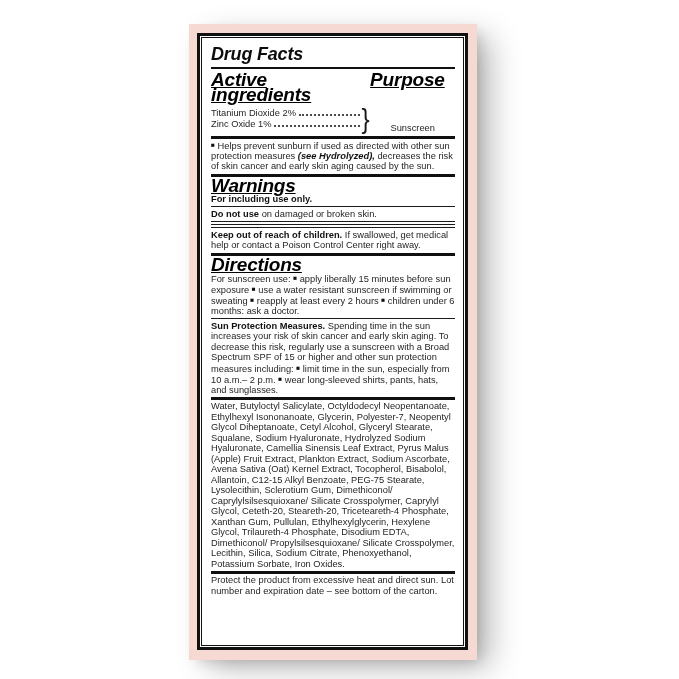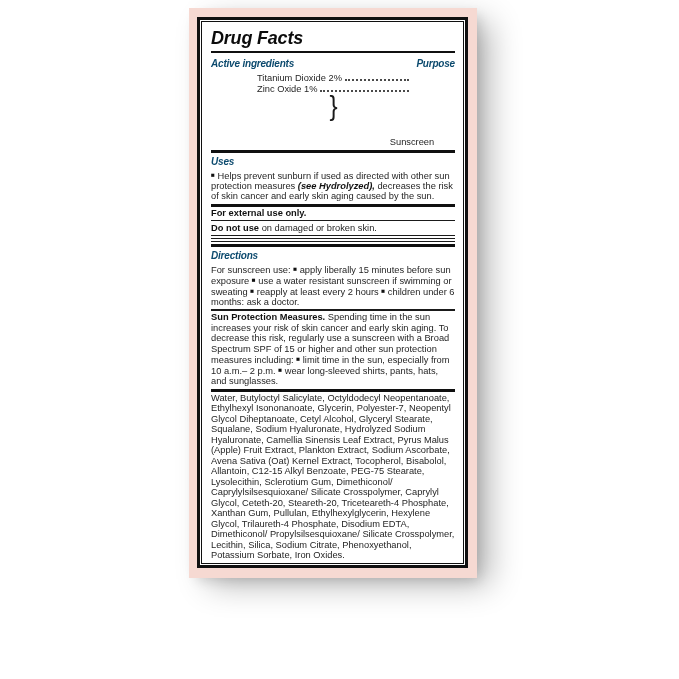--- a/index.html
+++ b/index.html
@@ -5,22 +5,22 @@
   html, body {
     margin: 0; padding: 0;
     width: 679px; height: 679px;
     background: #ffffff;
     font-family: "Liberation Sans", sans-serif;
     -webkit-font-smoothing: antialiased;
   }
   .stage { position: relative; width: 679px; height: 679px; overflow: hidden; }
 
   .carton {
-    position: absolute; left: 189px; top: 8px;
-    width: 288px; height: 570px;
+    position: absolute; left: 189px; top: 24px;
+    width: 288px; height: 636px;
     background: #f6d9d2;
     box-shadow: 16px 10px 30px -4px rgba(0,0,0,0.30), 5px 5px 12px -3px rgba(0,0,0,0.14);
   }
 
   .panel {
     position: absolute; left: 8px; top: 9px; right: 9px; bottom: 10px;
     background: #ffffff;
     border: 3px solid #101010;
   }
   .panel-inner {
@@ -34,37 +34,38 @@
     font-size: 18px; line-height: 20px;
     font-weight: bold; font-style: italic;
     color: #0c0c0c; letter-spacing: -0.2px;
     padding-top: 2px;
   }
   .rule-title { height: 2px; background: #101010; margin: 3px 0 2px; }
   .section-bar { height: 3px; background: #101010; margin: 2px 0 1px; }
   .hairline { height: 1.5px; background: #1a1a1a; margin: 1.5px 0; }
 
   .h2 {
-    font-size: 10px; line-height: 15px;
+    font-size: 19px; line-height: 15px;
     font-weight: bold; font-style: italic;
-    color: #0c4a6e; letter-spacing: -0.2px;
+    color: #000000; letter-spacing: -0.2px;
     margin: 1px 0 1px;
+    text-decoration: underline;
   }
   .txt {
     font-size: 9.3px; line-height: 10.5px;
     color: #252525;
   }
   .b  { font-weight: bold; color: #111; }
   .bi { font-weight: bold; font-style: italic; color: #111; }
   .sq { font-size: 6.5px; vertical-align: 1.5px; color: #111; }
 
   
   .ai-head { display: flex; justify-content: space-between; align-items: baseline; }
-  .ai-purpose-col { width: 86px; text-align: right; }
-  .ai-block { display: flex; align-items: center; margin-top: 1px; flex-direction: column; }
+  .ai-purpose-col { width: 86px; text-align: left; }
+  .ai-block { display: flex; align-items: center; margin-top: 1px; }
   .ai-rows { width: 152px; }
   .ai-row { display: flex; align-items: flex-end; }
   .ai-name { white-space: nowrap; }
   .leader { flex: 1; border-bottom: 2px dotted #4a4a4a; margin: 0 0 2.5px 3px; }
   .ai-brace {
     font-size: 27px; line-height: 24px; font-weight: 400;
     color: #1a1a1a; margin-left: 1px; transform: scaleX(0.9);
   }
   .ai-purpose { margin-left: auto; width: 86px; text-align: center; margin-top: 19px; }
   .pgroup { margin: 0; }
@@ -94,31 +95,32 @@
               <span class="ai-name">Zinc Oxide 1%</span>
               <span class="leader"></span>
             </div>
           </div>
           <div class="ai-brace">}</div>
           <div class="ai-purpose txt">Sunscreen</div>
         </div>
 
         <div class="section-bar"></div>
 
-        <div class="h2">Uses</div>
         <p class="txt pgroup"><span class="sq">■</span><span> Helps prevent sunburn if used as directed with other sun protection measures </span><span class="bi">(see Hydrolyzed),</span><span> decreases the risk of skin cancer and early skin aging caused by the sun.</span></p>
 
         <div class="section-bar"></div>
 
-        <p class="txt pgroup"><span class="b">For external use only.</span></p>
+        <div class="h2">Warnings</div>
+        <p class="txt pgroup"><span class="b">For including use only.</span></p>
         <div class="hairline"></div>
         <p class="txt pgroup"><span class="b">Do not use</span><span> on damaged or broken skin.</span></p>
         <div class="hairline"></div>
         <div class="hairline"></div>
         <div class="hairline"></div>
+        <p class="txt pgroup"><span class="b">Keep out of reach of children.</span><span> If swallowed, get medical help or contact a Poison Control Center right away.</span></p>
 
         <div class="section-bar"></div>
 
         <div class="h2">Directions</div>
         <p class="txt pgroup"><span>For sunscreen use: </span><span class="sq">■</span><span> apply liberally 15 minutes before sun exposure </span><span class="sq">■</span><span> use a water resistant sunscreen if swimming or sweating </span><span class="sq">■</span><span> reapply at least every 2 hours </span><span class="sq">■</span><span> children under 6 months: ask a doctor.</span></p>
         <div class="hairline"></div>
         <p class="txt pgroup"><span class="b">Sun Protection Measures.</span><span> Spending time in the sun increases your risk of skin cancer and early skin aging. To decrease this risk, regularly use a sunscreen with a Broad Spectrum SPF of 15 or higher and other sun protection measures including: </span><span class="sq">■</span><span> limit time in the sun, especially from 10 a.m.– 2 p.m. </span><span class="sq">■</span><span> wear long-sleeved shirts, pants, hats, and sunglasses.</span></p>
 
         <div class="section-bar"></div>
 

